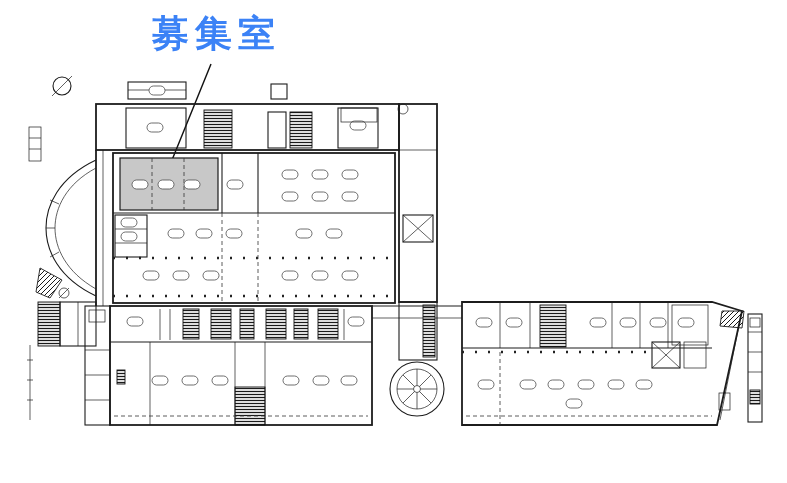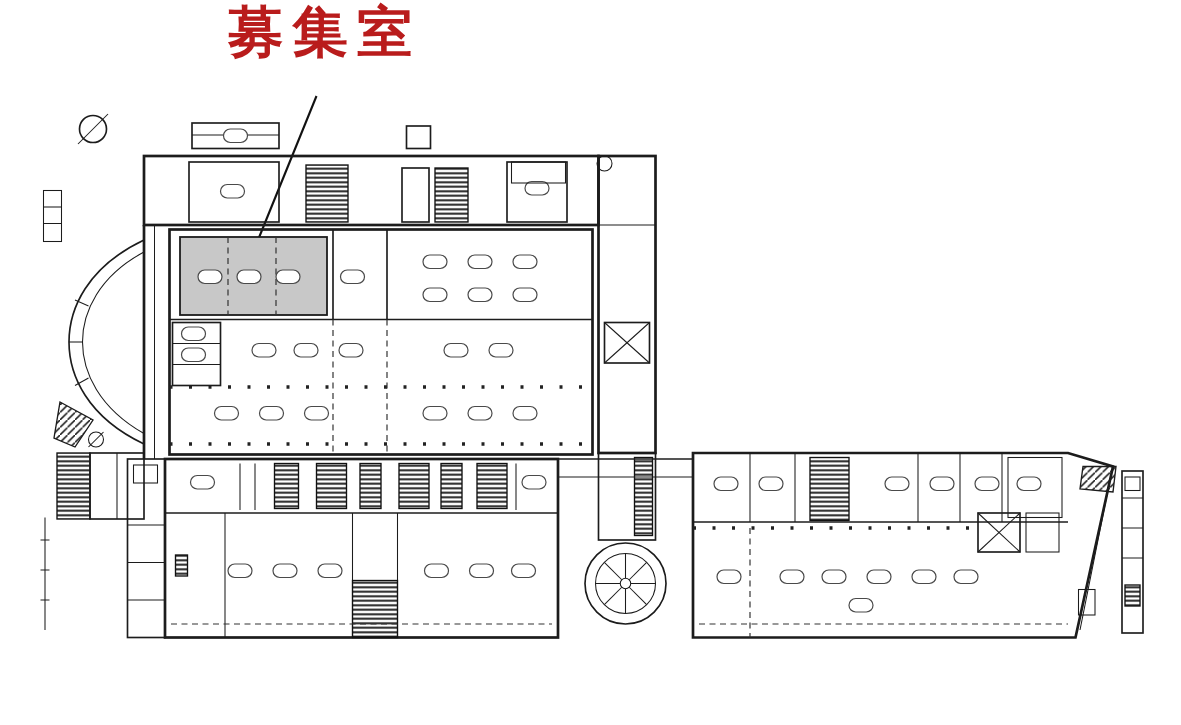--- a/index.html
+++ b/index.html
@@ -1,22 +1,22 @@
 <!DOCTYPE html>
 <html><head>
 <meta charset="utf-8">
 <style>
   html,body{margin:0;padding:0;background:#fff;}
   .stage{
     position:relative;width:787px;height:483px;background:#ffffff;overflow:hidden;
     font-family:"Liberation Sans","DejaVu Sans",sans-serif;
   }
   .callout-label{
-    position:absolute;left:152px;top:3px;font-size:37px;font-weight:600;
-    letter-spacing:6px;color:#b91c1c;line-height:1;white-space:nowrap;
+    position:absolute;left:152px;top:15px;font-size:37px;font-weight:600;
+    letter-spacing:6px;color:#3b82f6;line-height:1;white-space:nowrap;
   }
   svg.plan{position:absolute;left:0;top:0;display:block;}
   .w{fill:none;stroke:#1c1c1c;stroke-width:1.1;}
   .wt{fill:none;stroke:#1c1c1c;stroke-width:1.8;}
   .thin{stroke-width:0.7;}
   .lbl{fill:#ffffff;stroke:#4a4a4a;stroke-width:0.8;}
   .dots{fill:none;stroke:#222;stroke-width:2.4;stroke-dasharray:2 11;}
   .dash{fill:none;stroke:#333;stroke-width:0.8;stroke-dasharray:4 3;}
   .dark{fill:url(#rungs);stroke:#111;stroke-width:0.9;}
   .hatchfill{fill:url(#hatch);stroke:#1c1c1c;stroke-width:0.9;}

